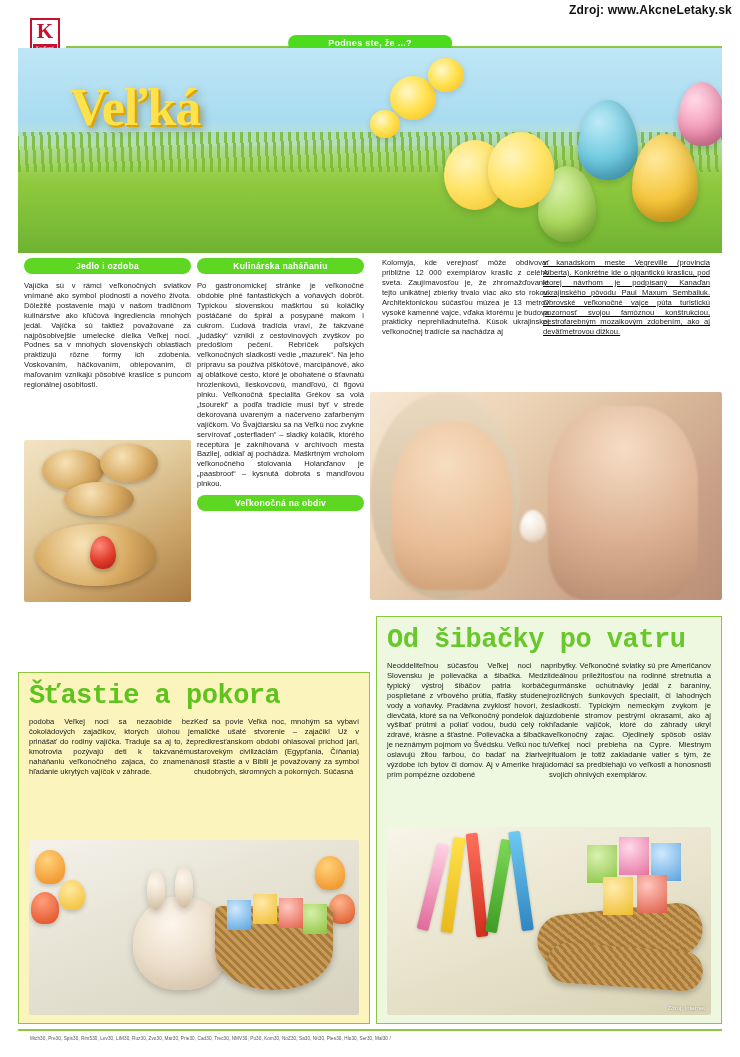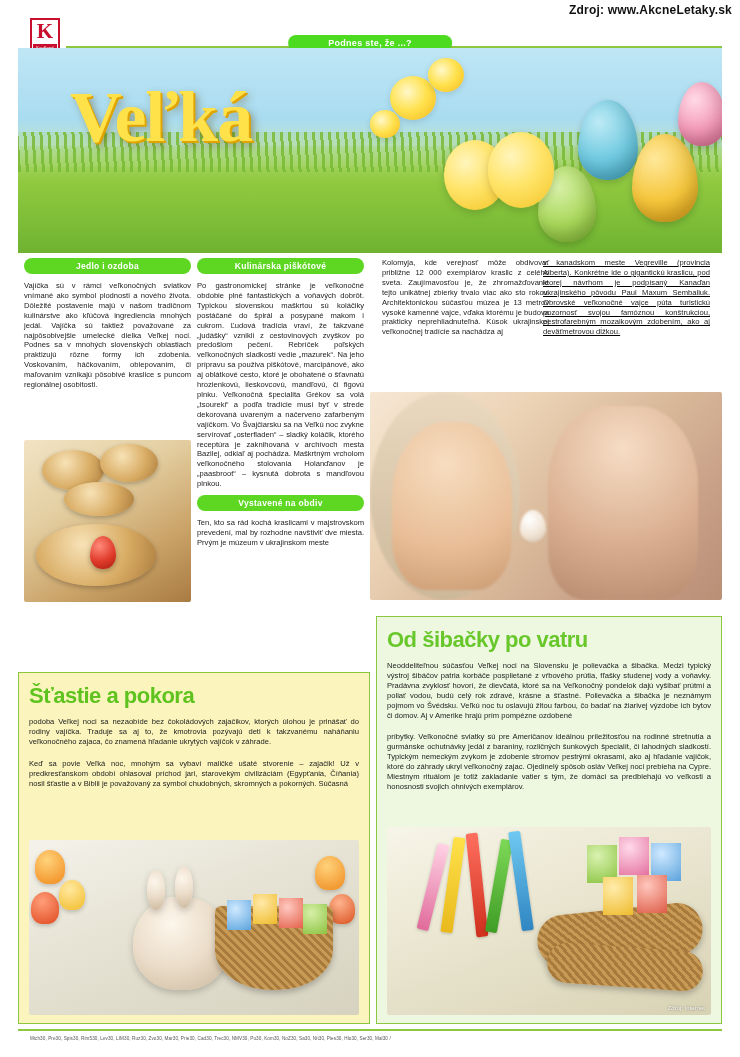--- a/index.html
+++ b/index.html
@@ -82,21 +82,21 @@
     box-shadow: inset -6px -8px 16px rgba(0,0,0,.14), 0 3px 7px rgba(0,0,0,.18);
   }
   .hero .chick {
     position:absolute; border-radius:50%;
     background: radial-gradient(circle at 35% 32%, #fff5bd 0%, #ffe469 45%, #f3c426 100%);
     box-shadow: 0 3px 8px rgba(0,0,0,.16);
   }
   .hero-title {
     position: absolute; left: 52px; top: 36px;
     font-family: "Liberation Serif", serif;
-    font-weight: bold; font-size: 72px; line-height: .92;
+    font-weight: bold; font-size: 52px; line-height: .92;
     color: #ffe14a;
     text-shadow: 2px 2px 0 #e0a400, 4px 4px 8px rgba(90,60,0,.45);
     letter-spacing: -1px;
   }
 
   
   .pill {
     display: block; text-align: center;
     background: #5ed722; color: #ffffff;
     font-size: 8.5px; font-weight: bold; letter-spacing: .3px;
@@ -155,28 +155,28 @@
     overflow: hidden;
   }
   .panel-right {
     position: absolute; left: 376px; top: 616px;
     width: 346px; height: 408px;
     background: #eef8e0;
     border: 1px solid #8dc63f;
     overflow: hidden;
   }
   .panel-heading {
-    font-family: Liberation Sans, sans-serif;
-    font-weight: bold; font-size: 22px; line-height: 30px;
+    font-family: Liberation Mono, monospace;
+    font-weight: bold; font-size: 27px; line-height: 30px;
     color: #5ec31e; letter-spacing: -.5px;
     padding: 8px 10px 4px 10px;
   }
   .panel-heading.right { color: #68c72a; }
   .panel-cols {
-    display: flex; gap: 12px; padding: 2px 10px 0 10px; flex-direction: column;
+    display: flex; padding: 2px 10px 0 10px;
   }
   .panel-cols .pcol { flex: 1; }
 
   .panel-photo-bunny {
     position: absolute; left: 10px; bottom: 8px;
     width: 330px; height: 175px;
     background: linear-gradient(160deg,#f4f2ea 0%, #e7e4d6 40%, #d6d2bf 100%);
     overflow: hidden; border-radius: 2px;
   }
   .panel-photo-whips {
@@ -256,24 +256,23 @@
 </div>
 
 <div class="cols">
 
   <div class="col c1">
     <div class="pill">Jedlo i ozdoba</div>
     <div class="body-text">Vajíčka sú v rámci veľkonočných sviatkov vnímané ako symbol plodnosti a nového života. Dôležité postavenie majú v našom tradičnom kulinárstve ako kľúčová ingrediencia mnohých jedál. Vajíčka sú taktiež považované za najpôsobivejšie umelecké dielka Veľkej noci. Podnes sa v mnohých slovenských oblastiach praktizujú rôzne formy ich zdobenia. Voskovaním, háčkovaním, oblepovaním, či maľovaním vznikajú pôsobivé kraslice s puncom regionálnej osobitosti.</div>
   </div>
 
   <div class="col c2">
-    <div class="pill">Kulinárska piškótové</div>
+    <div class="pill">Kulinárska naháňaniu</div>
     <div class="body-text">Po gastronomickej stránke je veľkonočné obdobie plné fantastických a voňavých dobrôt. Typickou slovenskou maškrtou sú koláčiky postáčané do špirál a posypané makom i cukrom. Ľudová tradícia vraví, že takzvané „judášky“ vznikli z cestovinových zvyškov po predošlom pečení. Rebríček poľských veľkonočných sladkostí vedie „mazurek“. Na jeho prípravu sa použiva piškótové, marcipánové, ako aj oblátkové cesto, ktoré je obohatené o šťavnatú hrozienkovú, lieskovcovú, mandľovú, či figovú plnku. Veľkonočná špecialita Grékov sa volá „tsoureki“ a podľa tradície musi byť v strede dekorovaná uvareným a načerveno zafarbeným vajíčkom. Vo Švajčiarsku sa na Veľkú noc zvykne servírovať „osterfladen“ – sladký koláčik, ktorého receptúra je zaknihovaná v archívoch mesta Bazilej, odkiaľ aj pochádza. Maškrtným vrcholom veľkonočného stolovania Holanďanov je „paasbroot“ – kysnutá dobrota s mandľovou plnkou.</div>
-    <div class="pill" style="margin-top:6px;">Vystavené na obdiv</div>
-    <div class="body-text">Ten, kto sa rád kochá kraslicami v majstrovskom prevedení, mal by rozhodne navštiviť dve miesta. Prvým je múzeum v ukrajinskom meste</div>
+    <div class="pill" style="margin-top:6px;">Veľkonočná na obdiv</div>
   </div>
 
   <div class="col c3">
     <div class="body-text">Kolomyja, kde verejnosť môže obdivovať približne 12 000 exemplárov kraslic z celého sveta. Zaujímavosťou je, že zhromažďovanie tejto unikátnej zbierky trvalo viac ako sto rokov. Architektonickou súčasťou múzea je 13 metrov vysoké kamenné vajce, vďaka ktorému je budova prakticky neprehliadnuteľná. Kúsok ukrajinskej veľkonočnej tradície sa nachádza aj</div>
   </div>
 
   <div class="col c4">
     <div class="body-text">v kanadskom meste Vegreville (provincia Alberta). Konkrétne ide o gigantickú kraslicu, pod ktorej návrhom je podpísaný Kanaďan ukrajinského pôvodu Paul Maxum Sembaliuk. Obrovské veľkonočné vajce púta turistickú pozornosť svojou famóznou konštrukciou, pestrofarebným mozaikovým zdobením, ako aj deväťmetrovou dĺžkou.</div>
   </div>
 </div>

